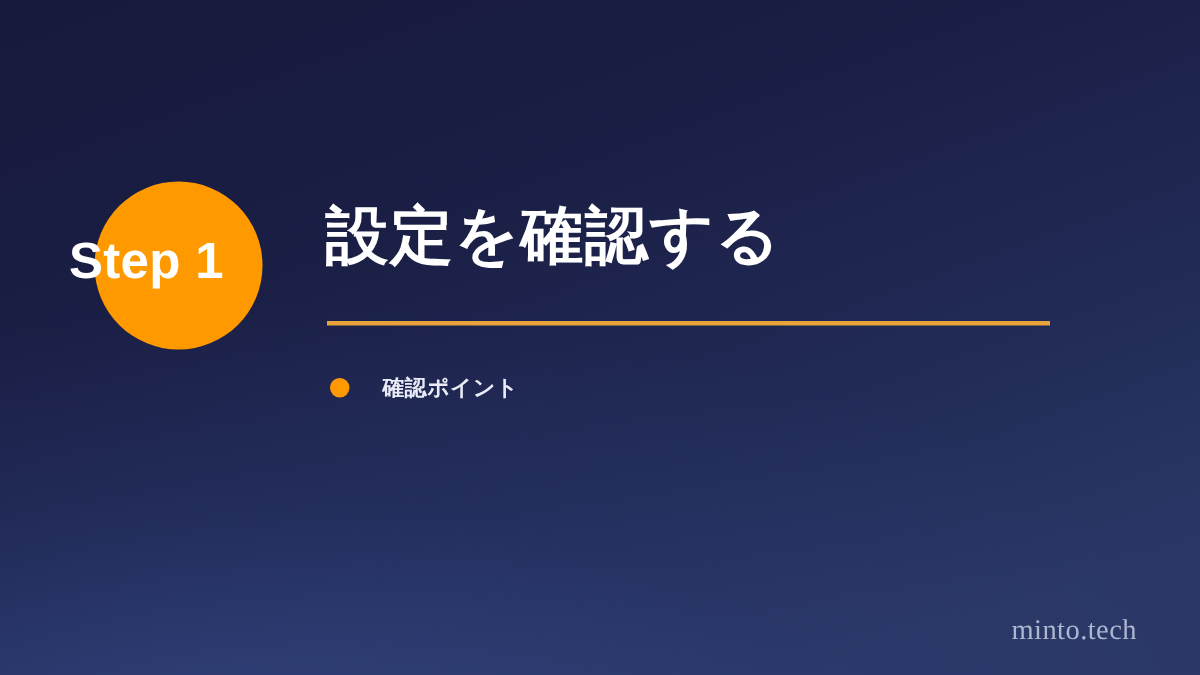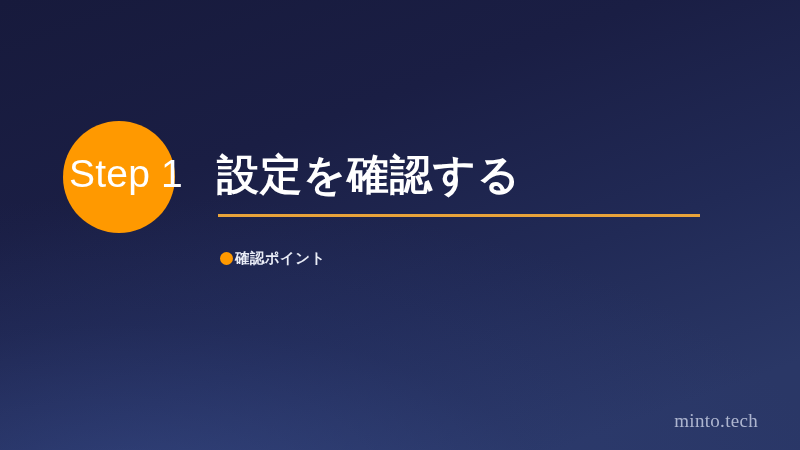--- a/index.html
+++ b/index.html
@@ -50,33 +50,32 @@
   }
 
   .step-label {
     position: absolute;
     left: 46px;
     top: 148px;
     width: 160px;
     height: 52px;
     line-height: 52px;
     color: #ffffff;
-    font-size: 39px;
-    font-weight: 400;
+    font-size: 34px;
+    font-weight: 700;
     letter-spacing: 0.2px;
     white-space: nowrap;
     z-index: 3;
-    text-align: center;
   }
 
   
   .title {
     position: absolute;
     left: 217px;
-    top: 151px;
+    top: 133px;
     color: #ffffff;
     font-size: 42px;
     font-weight: 700;
     letter-spacing: 1px;
     white-space: nowrap;
     line-height: 1.12;
   }
 
   .title-rule {
     position: absolute;
@@ -104,21 +103,21 @@
 
   .bullet-dot {
     width: 13px;
     height: 13px;
     border-radius: 50%;
     background: #ff9900;
     flex: 0 0 auto;
   }
 
   .bullet-text {
-    margin-left: 2px;
+    margin-left: 22px;
     color: #e9ecf6;
     font-size: 14.5px;
     font-weight: 700;
     letter-spacing: 0.4px;
     white-space: nowrap;
   }
 
   
   .watermark {
     position: absolute;

